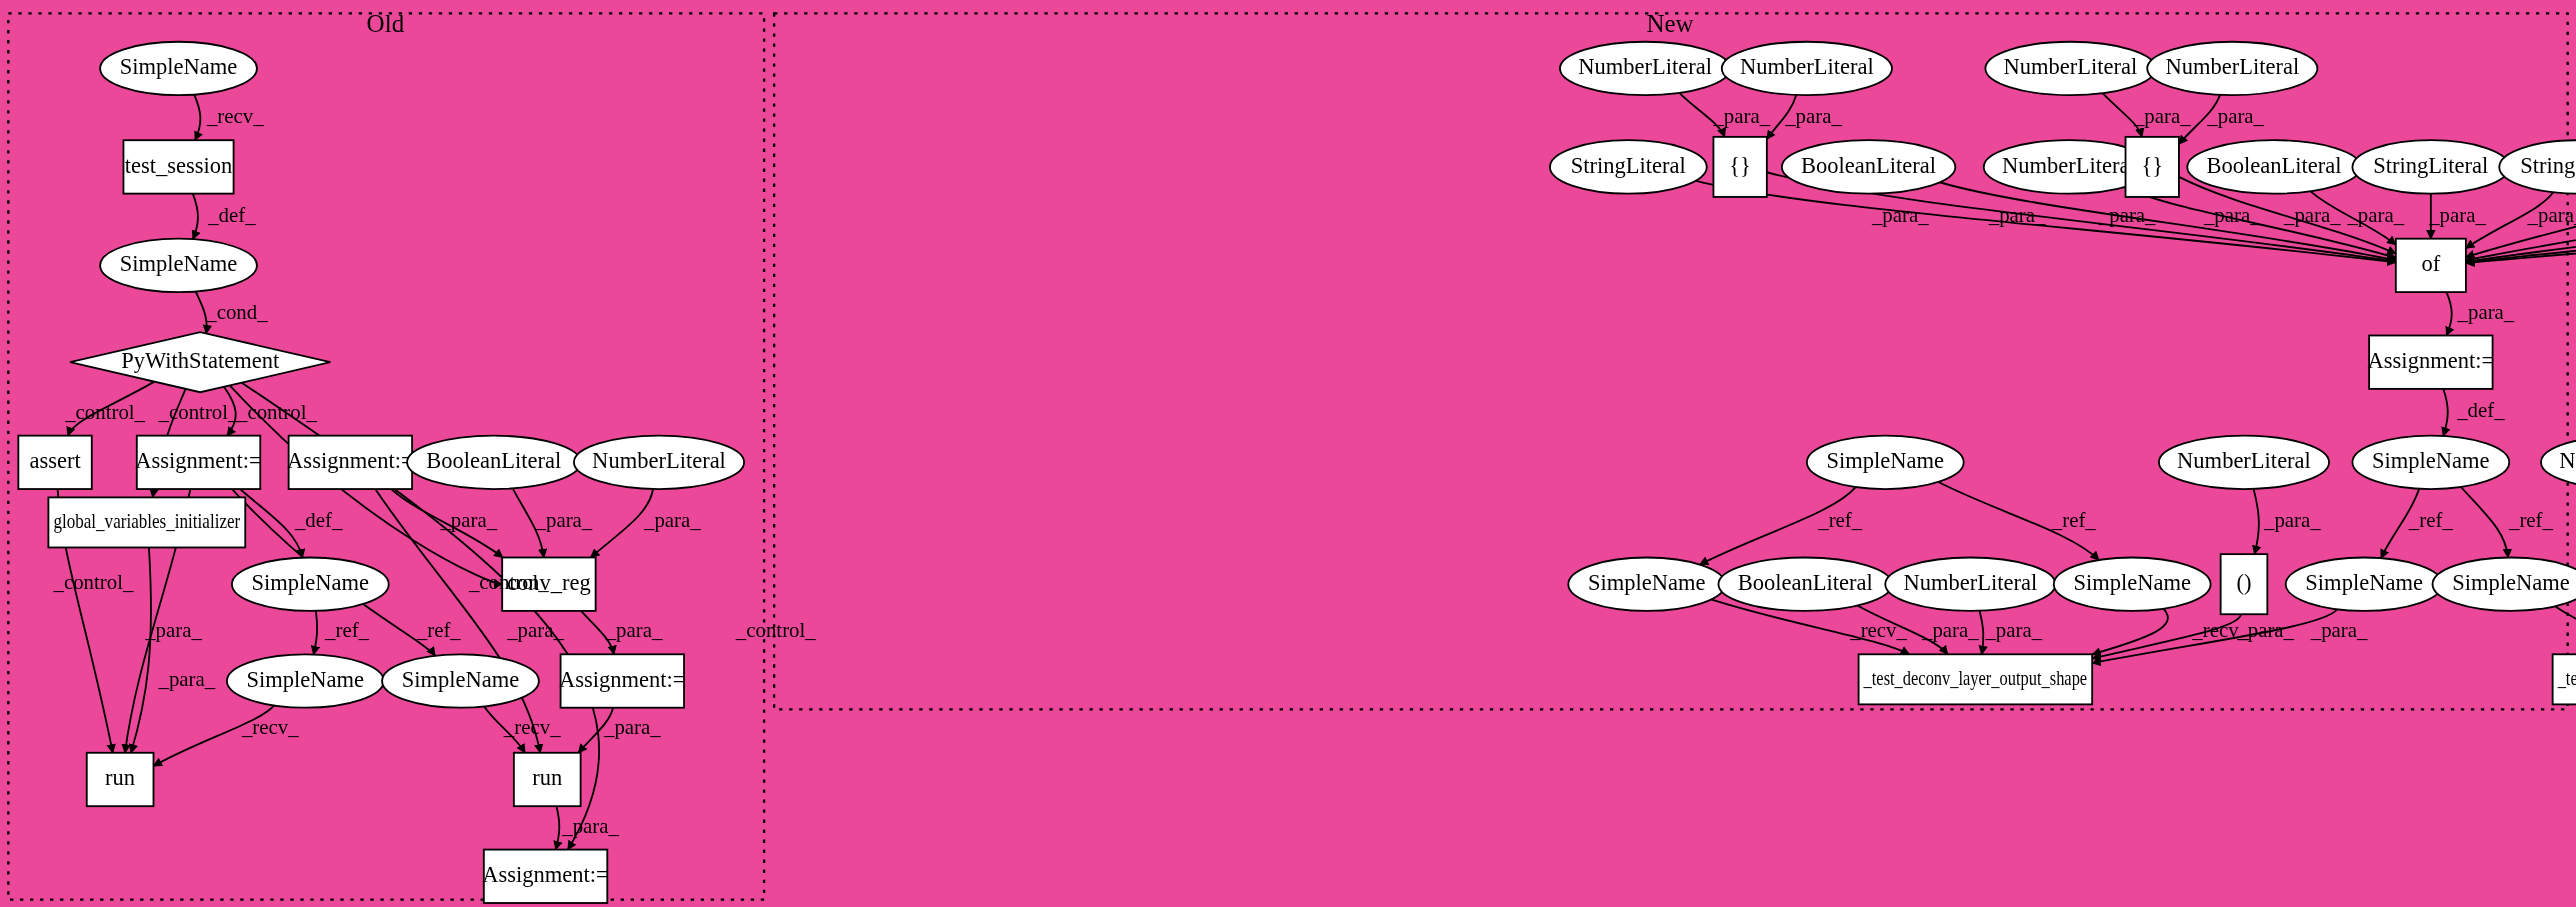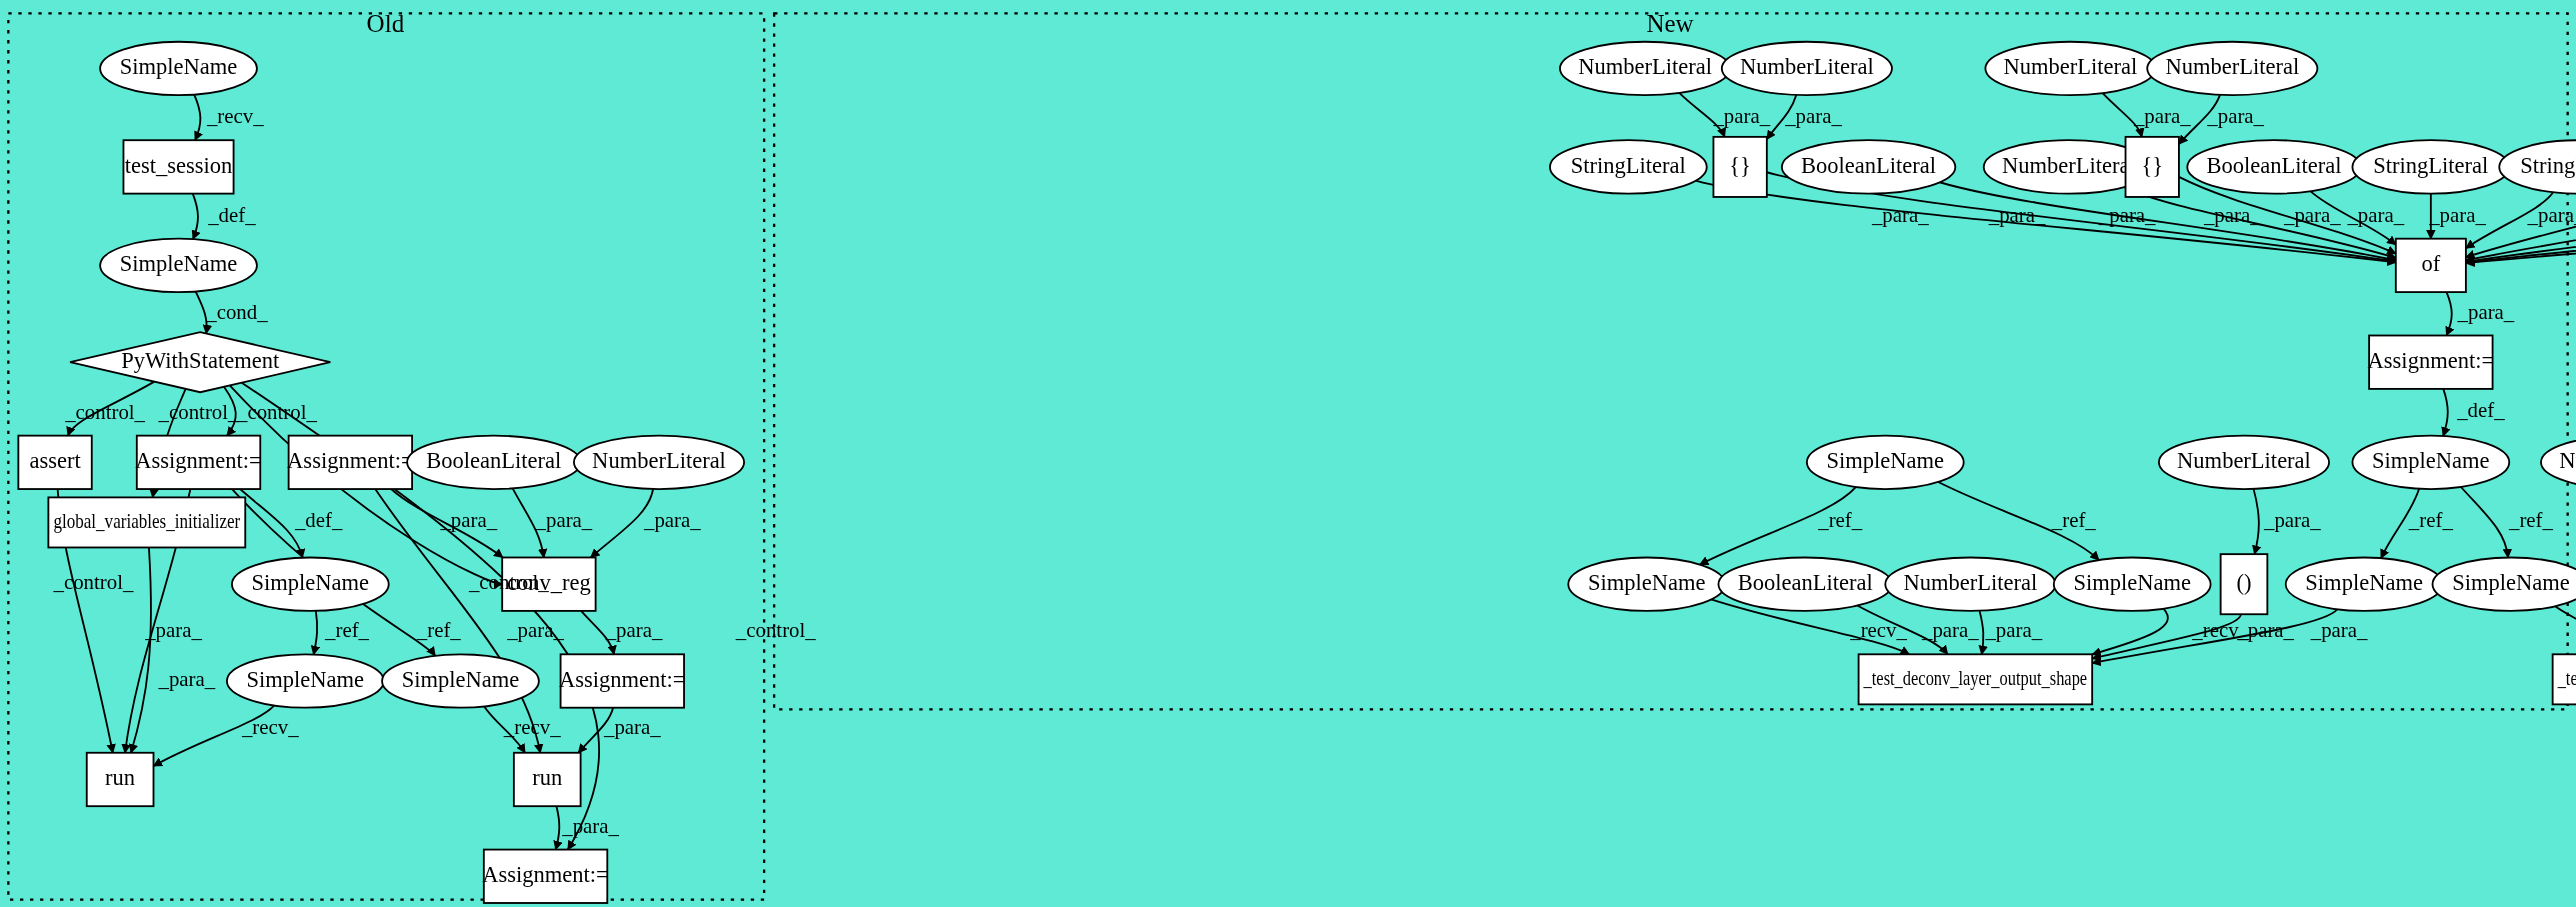--- a/index.html
+++ b/index.html
@@ -4,21 +4,21 @@
 <style>
   html, body {
     margin: 0;
     padding: 0;
     background: #ffffff;
   }
   #canvas-root {
     position: relative;
     width: 2576px;
     height: 908px;
-    background: #5eead4;
+    background: #ec4899;
     font-family: "Liberation Serif", "DejaVu Serif", serif;
   }
   svg#graph {
     display: block;
     width: 2576px;
     height: 908px;
   }
   .cluster-box {
     fill: none;
     stroke: #000000;

